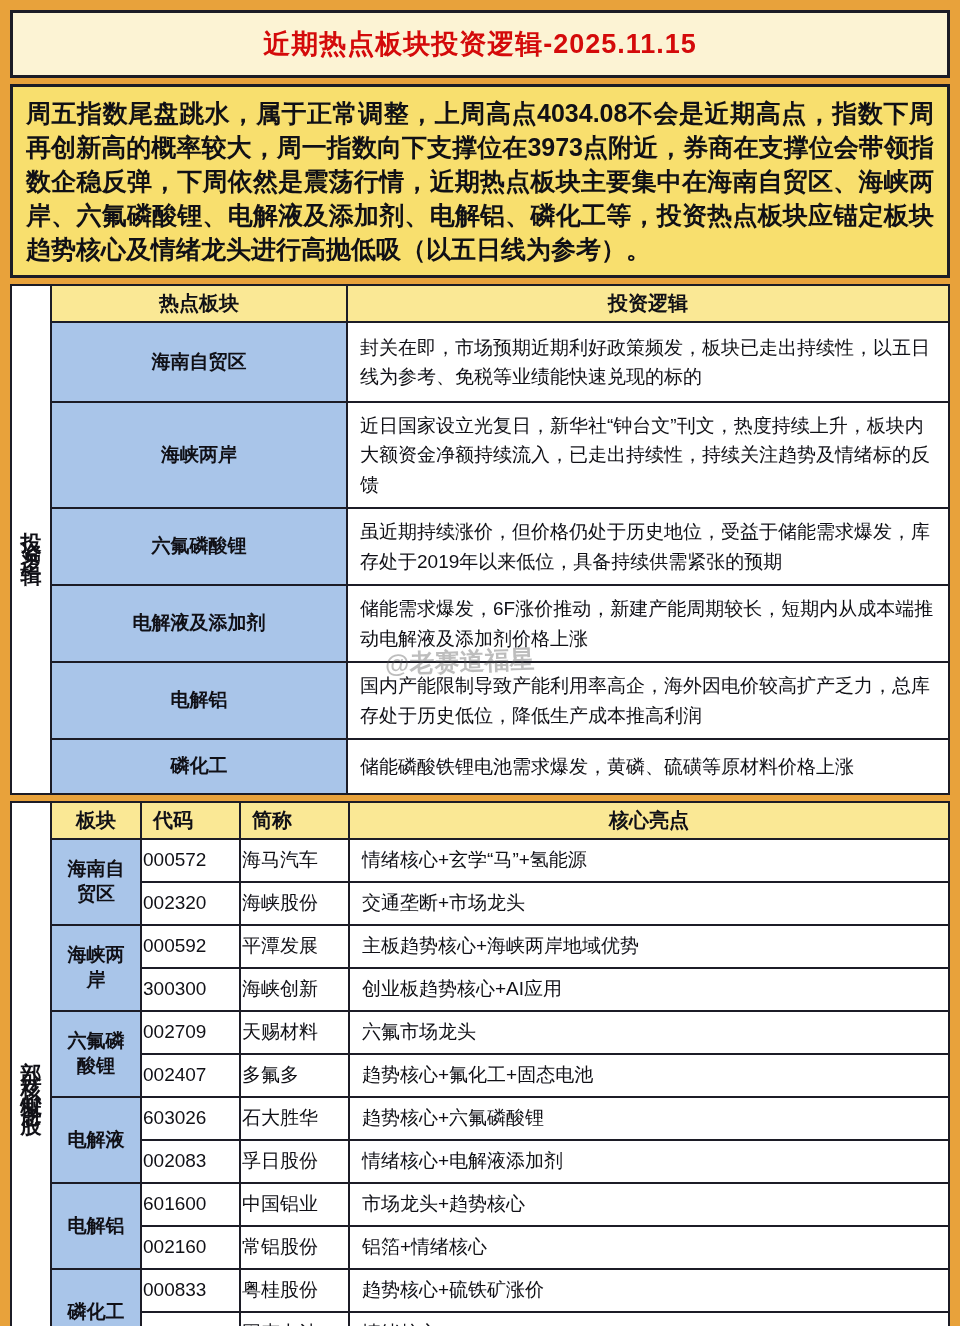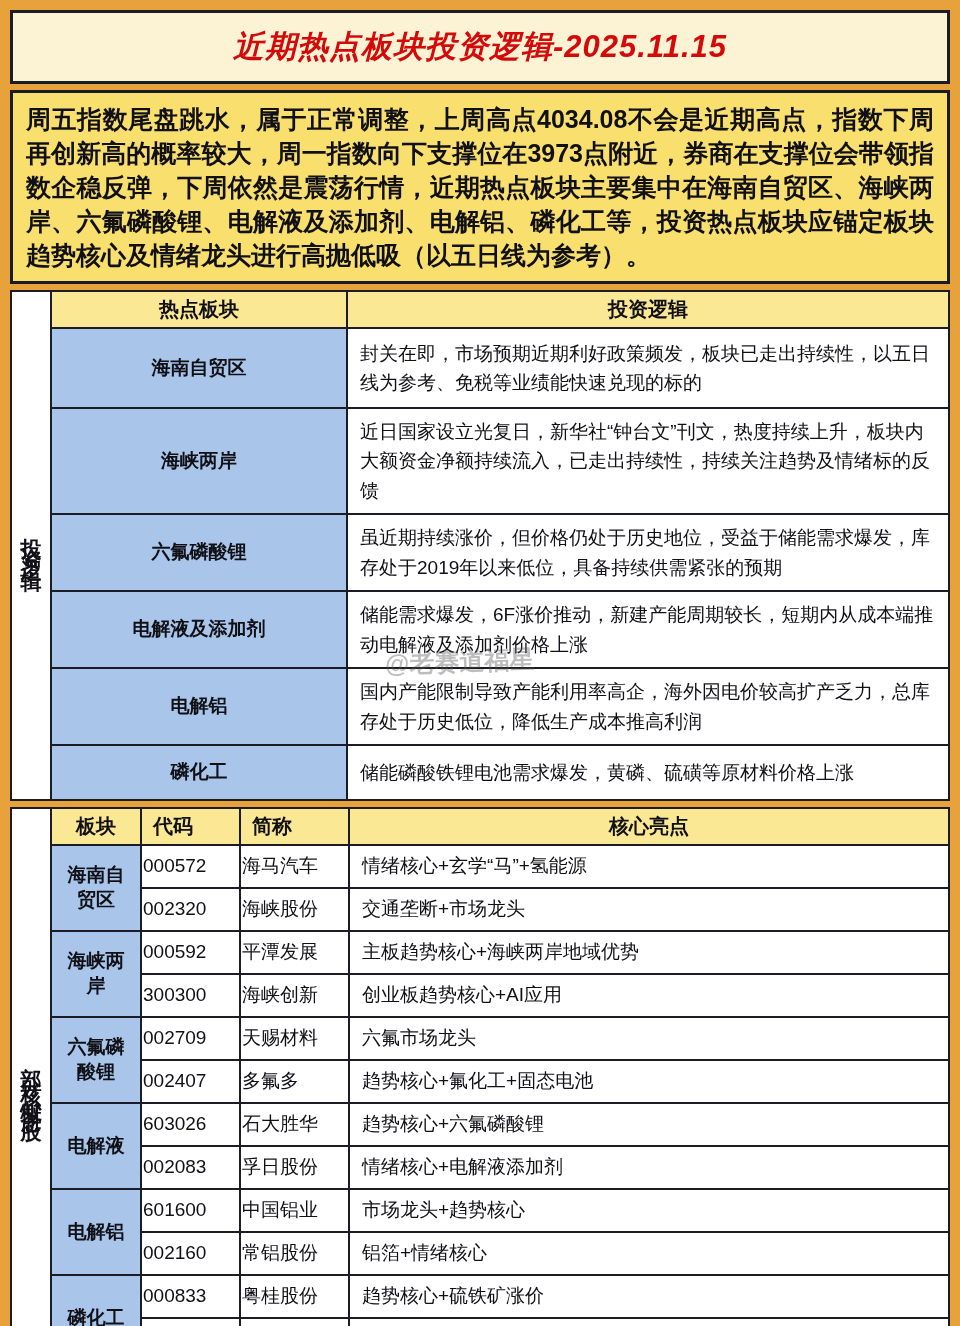--- a/index.html
+++ b/index.html
@@ -17,25 +17,24 @@
   
   .title-bar{
     background:#FCF3D4;
     border:3px solid #1C1C26;
     text-align:center;
     padding:13px 6px;
     margin-bottom:6px;
   }
   .title-bar h1{
     margin:0;
-    font-size:31px;
+    font-size:27px;
     font-weight:bold;
     color:#D40A0A;
     letter-spacing:1px;
-    font-style:italic;
   }
   
   .intro{
     background:#F8DF6E;
     border:3px solid #1C1C26;
     padding:9px 13px;
     font-size:25px;
     line-height:1.36;
     font-weight:600;
     text-align:justify;

